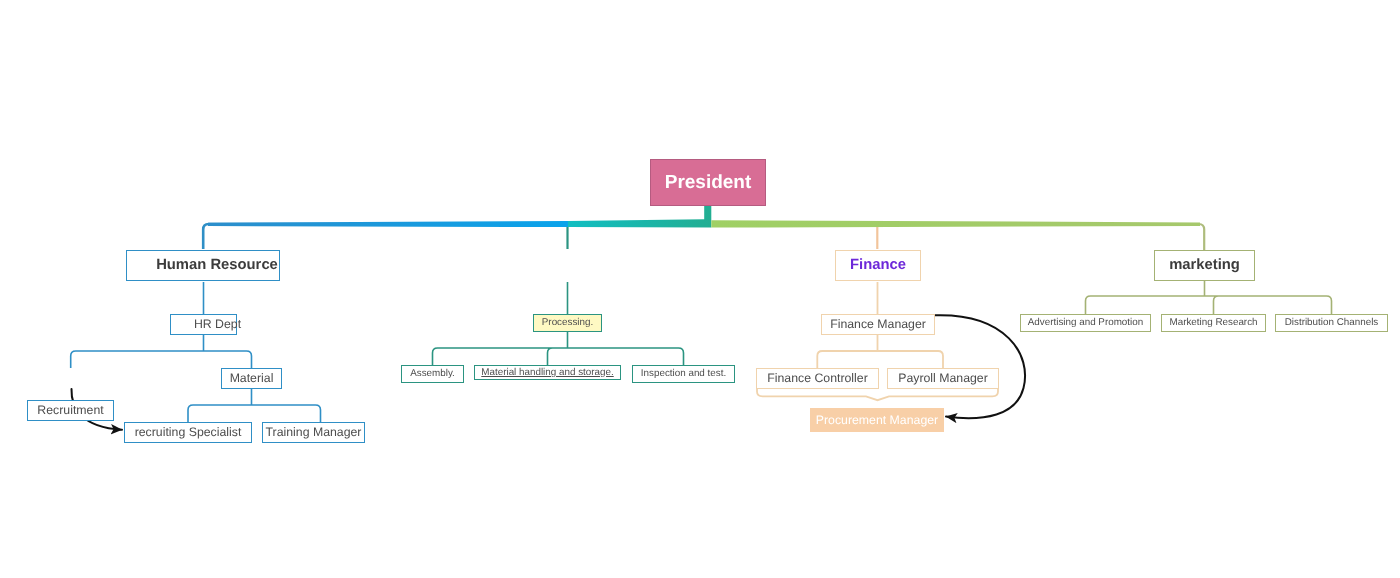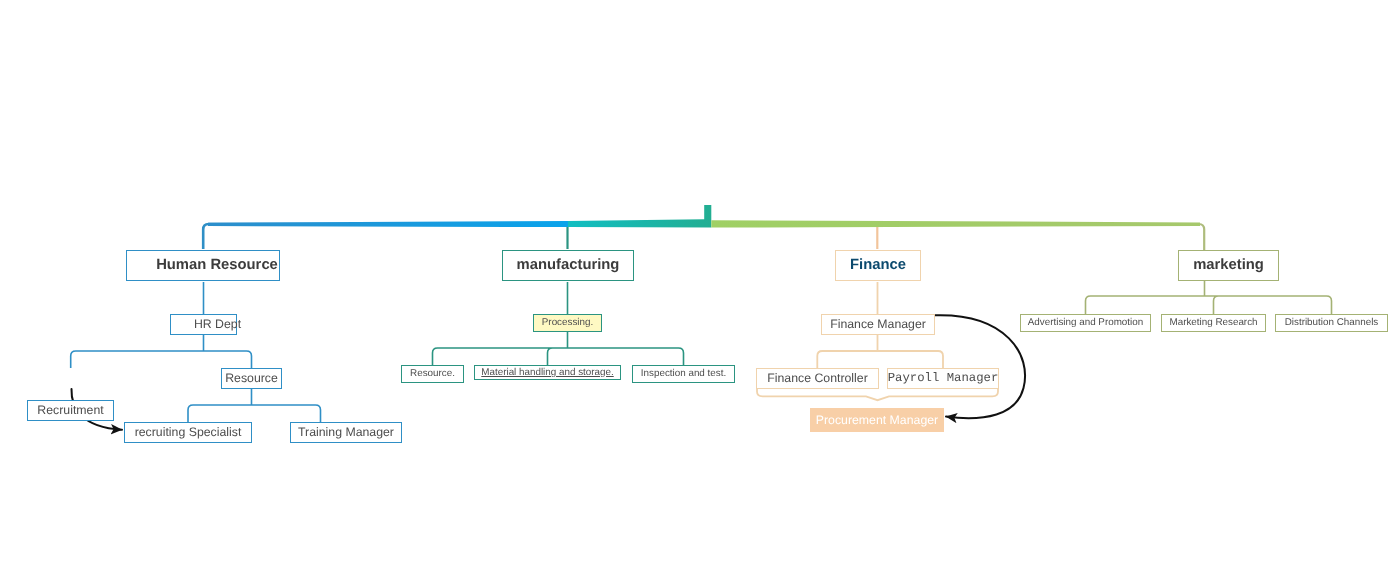--- a/index.html
+++ b/index.html
@@ -67,69 +67,69 @@
 
     <g fill="none" stroke="#a4b274" stroke-width="1.6" stroke-linecap="butt">
       <path d="M1204.5 281 L1204.5 296 M1085.5 314 L1085.5 301 Q1085.5 296 1090.5 296 L1326.5 296 Q1331.5 296 1331.5 301 L1331.5 314 M1213.5 314 L1213.5 301 Q1213.5 296 1218.5 296"></path>
     </g>
 
     <g fill="none" stroke="#111111" stroke-width="2.0" stroke-linecap="round">
       <path d="M71.5 389 C 71 406 80 427.5 122 429.8" marker-end="url(#arrowhead)"></path>
       <path d="M934 315.3 C 1006 312.8 1032 355 1023.5 388 C 1016.5 415.5 984 421.5 946 416.6" marker-end="url(#arrowhead)"></path>
     </g>
   </svg>
+<div class="node" style="left: 650px; top: 159px; width: 116px; height: 47px; background: rgb(216, 109, 149); color: rgb(255, 255, 255); font-size: 19px; font-weight: bold; border: 1px solid rgb(181, 91, 128);">
+      <span>President</span>
+    </div>
     <div class="node" style="left: 126px; top: 250px; width: 154px; height: 31px; background: rgb(255, 255, 255); color: rgb(60, 60, 60); font-size: 14.8px; font-weight: bold; border: 1px solid rgb(47, 143, 198); padding-left: 28px;">
       <span>Human Resource</span>
     </div>
     <div class="node" style="left: 170px; top: 314px; width: 67px; height: 21px; background: rgb(255, 255, 255); color: rgb(77, 77, 77); font-size: 12.3px; border: 1px solid rgb(47, 143, 198); padding-left: 28px;">
       <span>HR Dept</span>
     </div>
     <div class="node" style="left: 27px; top: 368px; width: 87px; height: 21px; background: rgb(255, 255, 255); color: rgb(77, 77, 77); font-size: 12.3px; border: 1px solid rgb(47, 143, 198); margin-top: 32px;">
       <span>Recruitment</span>
     </div>
     <div class="node" style="left: 221px; top: 368px; width: 61px; height: 21px; background: rgb(255, 255, 255); color: rgb(77, 77, 77); font-size: 12.3px; border: 1px solid rgb(47, 143, 198);">
-      <span>Resource</span>
+      <span>Material</span>
     </div>
     <div class="node" style="left: 124px; top: 422px; width: 128px; height: 21px; background: rgb(255, 255, 255); color: rgb(77, 77, 77); font-size: 12.3px; border: 1px solid rgb(47, 143, 198);">
       <span>recruiting Specialist</span>
     </div>
-    <div class="node" style="left: 262px; top: 422px; width: 112px; height: 21px; background: rgb(255, 255, 255); color: rgb(77, 77, 77); font-size: 12.3px; border: 1px solid rgb(47, 143, 198); margin-left: 28px;">
+    <div class="node" style="left: 262px; top: 422px; width: 103px; height: 21px; background: rgb(255, 255, 255); color: rgb(77, 77, 77); font-size: 12.3px; border: 1px solid rgb(47, 143, 198);">
       <span>Training Manager</span>
-    </div>
-    <div class="node" style="left: 502px; top: 250px; width: 132px; height: 31px; background: rgb(255, 255, 255); color: rgb(60, 60, 60); font-size: 14.8px; font-weight: bold; border: 1px solid rgb(43, 148, 129);">
-      <span>manufacturing</span>
     </div>
     <div class="node" style="left: 533px; top: 314px; width: 69px; height: 18px; background: #fef9c3; color: rgb(77, 77, 77); font-size: 9.85px; border: 1px solid rgb(43, 148, 129);">
       <span>Processing.</span>
     </div>
     <div class="node" style="left: 401px; top: 365px; width: 63px; height: 18px; background: rgb(255, 255, 255); color: rgb(77, 77, 77); font-size: 9.85px; border: 1px solid rgb(43, 148, 129);">
-      <span>Resource.</span>
+      <span>Assembly.</span>
     </div>
     <div class="node" style="left: 474px; top: 365px; width: 147px; height: 15px; background: rgb(255, 255, 255); color: rgb(77, 77, 77); font-size: 9.85px; border: 1px solid rgb(43, 148, 129); text-decoration: underline;">
       <span>Material handling and storage.</span>
     </div>
     <div class="node" style="left: 632px; top: 365px; width: 103px; height: 18px; background: rgb(255, 255, 255); color: rgb(77, 77, 77); font-size: 9.85px; border: 1px solid rgb(43, 148, 129);">
       <span>Inspection and test.</span>
     </div>
-    <div class="node" style="left: 835px; top: 250px; width: 86px; height: 31px; background: rgb(255, 255, 255); color: #0c4a6e; font-size: 14.8px; font-weight: bold; border: 1px solid rgb(240, 211, 173);">
+    <div class="node" style="left: 835px; top: 250px; width: 86px; height: 31px; background: rgb(255, 255, 255); color: #6d28d9; font-size: 14.8px; font-weight: bold; border: 1px solid rgb(240, 211, 173);">
       <span>Finance</span>
     </div>
     <div class="node" style="left: 821px; top: 314px; width: 114px; height: 21px; background: rgb(255, 255, 255); color: rgb(77, 77, 77); font-size: 12.3px; border: 1px solid rgb(240, 211, 173);">
       <span>Finance Manager</span>
     </div>
     <div class="node" style="left: 756px; top: 368px; width: 123px; height: 21px; background: rgb(255, 255, 255); color: rgb(77, 77, 77); font-size: 12.3px; border: 1px solid rgb(240, 211, 173);">
       <span>Finance Controller</span>
     </div>
-    <div class="node" style="left: 887px; top: 368px; width: 112px; height: 21px; background: rgb(255, 255, 255); color: rgb(77, 77, 77); font-size: 12.3px; border: 1px solid rgb(240, 211, 173); font-family: Liberation Mono, monospace;">
+    <div class="node" style="left: 887px; top: 368px; width: 112px; height: 21px; background: rgb(255, 255, 255); color: rgb(77, 77, 77); font-size: 12.3px; border: 1px solid rgb(240, 211, 173);">
       <span>Payroll Manager</span>
     </div>
     <div class="node" style="left: 810px; top: 408px; width: 134px; height: 24px; background: rgb(248, 207, 167); color: rgb(255, 255, 255); font-size: 12.3px;">
       <span>Procurement Manager</span>
     </div>
-    <div class="node" style="left: 1154px; top: 250px; width: 101px; height: 31px; background: rgb(255, 255, 255); color: rgb(60, 60, 60); font-size: 14.8px; font-weight: bold; border: 1px solid rgb(164, 178, 116); margin-left: 24px;">
+    <div class="node" style="left: 1154px; top: 250px; width: 101px; height: 31px; background: rgb(255, 255, 255); color: rgb(60, 60, 60); font-size: 14.8px; font-weight: bold; border: 1px solid rgb(164, 178, 116);">
       <span>marketing</span>
     </div>
     <div class="node" style="left: 1020px; top: 314px; width: 131px; height: 18px; background: rgb(255, 255, 255); color: rgb(77, 77, 77); font-size: 9.85px; border: 1px solid rgb(164, 178, 116);">
       <span>Advertising and Promotion</span>
     </div>
     <div class="node" style="left: 1161px; top: 314px; width: 105px; height: 18px; background: rgb(255, 255, 255); color: rgb(77, 77, 77); font-size: 9.85px; border: 1px solid rgb(164, 178, 116);">
       <span>Marketing Research</span>
     </div>
     <div class="node" style="left: 1275px; top: 314px; width: 113px; height: 18px; background: rgb(255, 255, 255); color: rgb(77, 77, 77); font-size: 9.85px; border: 1px solid rgb(164, 178, 116); align-items: center;">
       <span>Distribution Channels</span>

